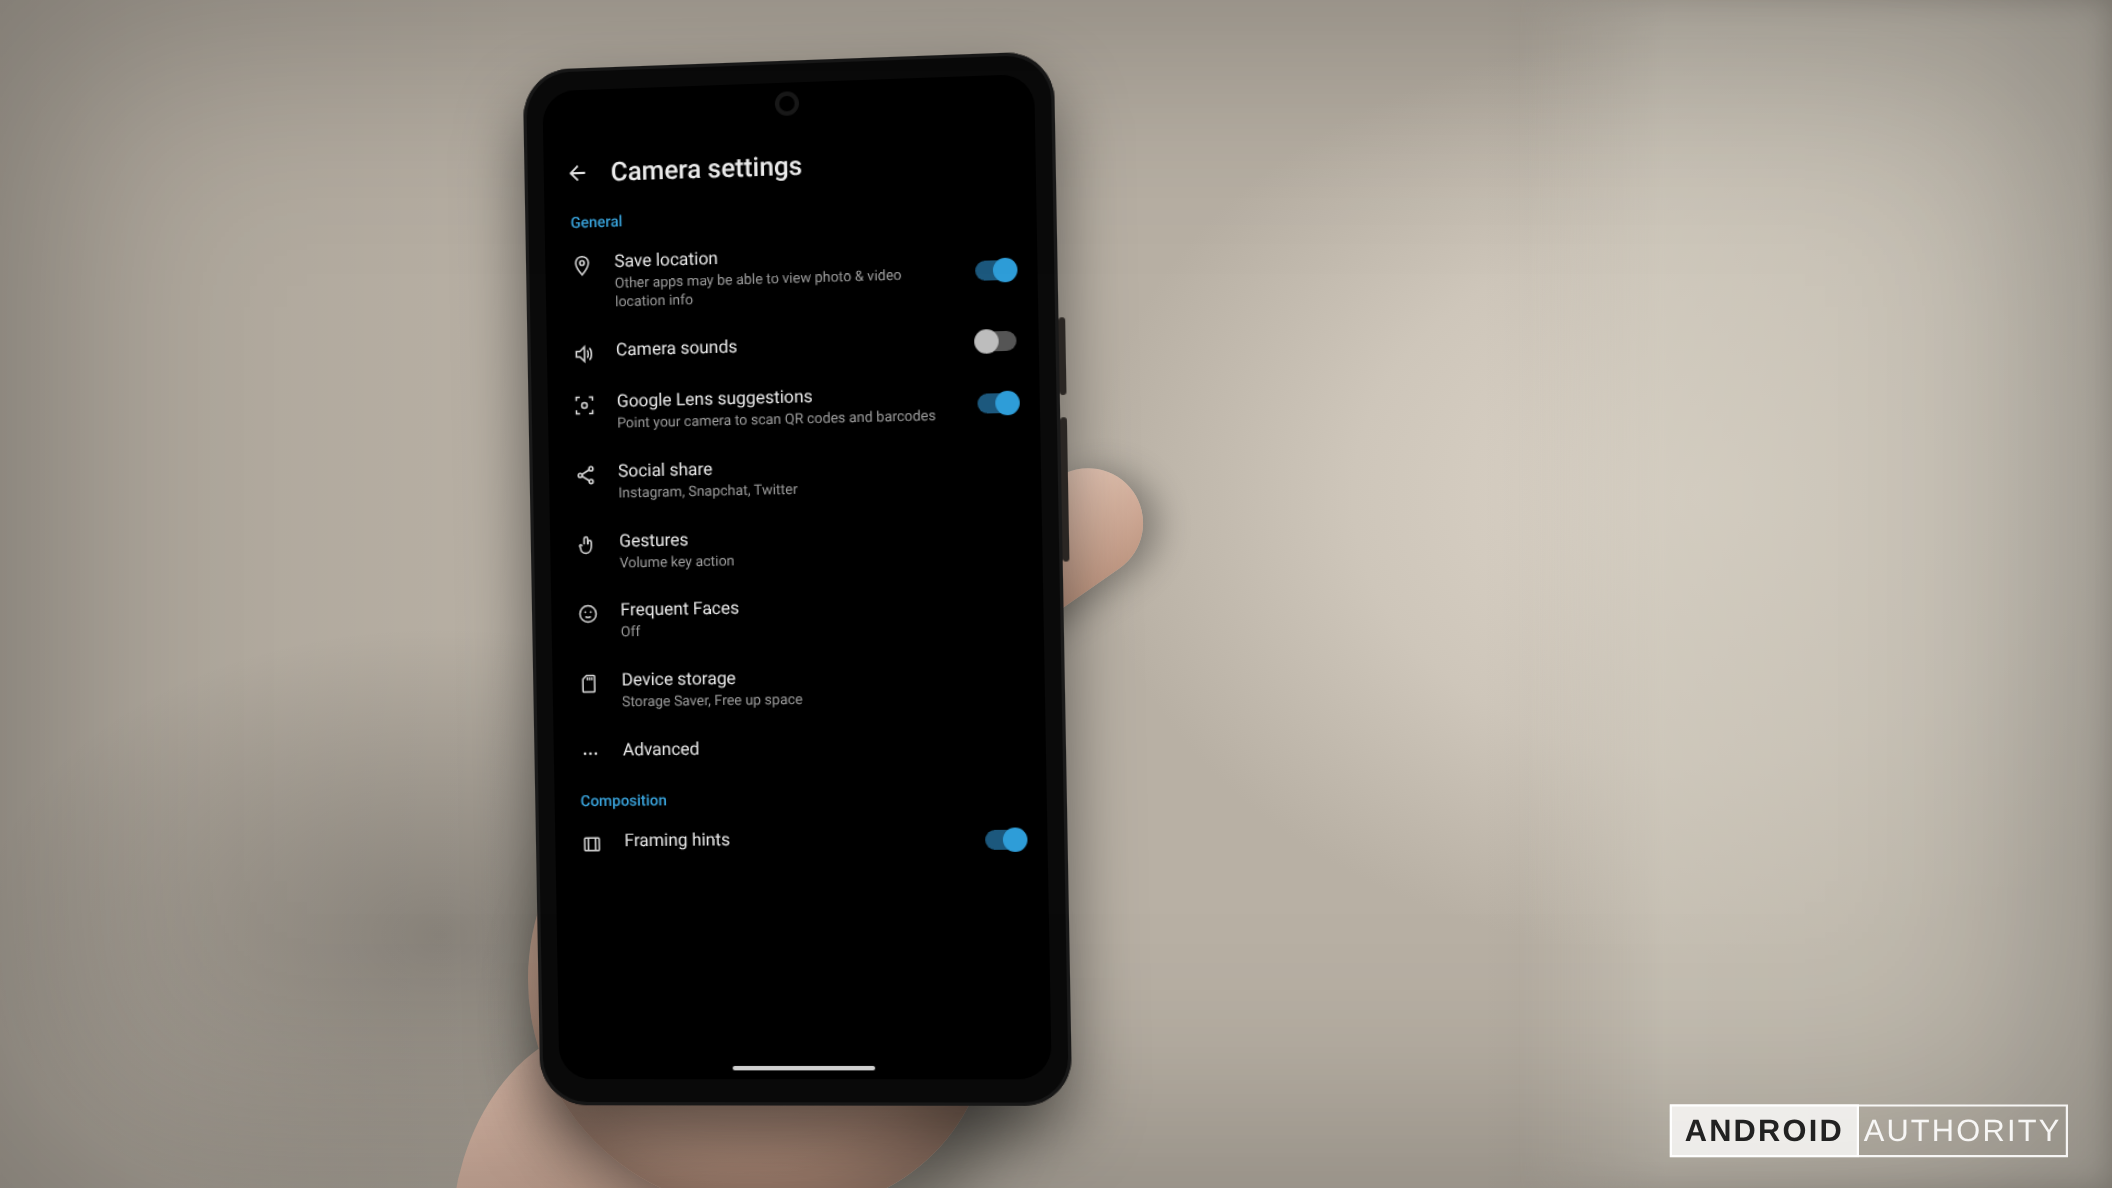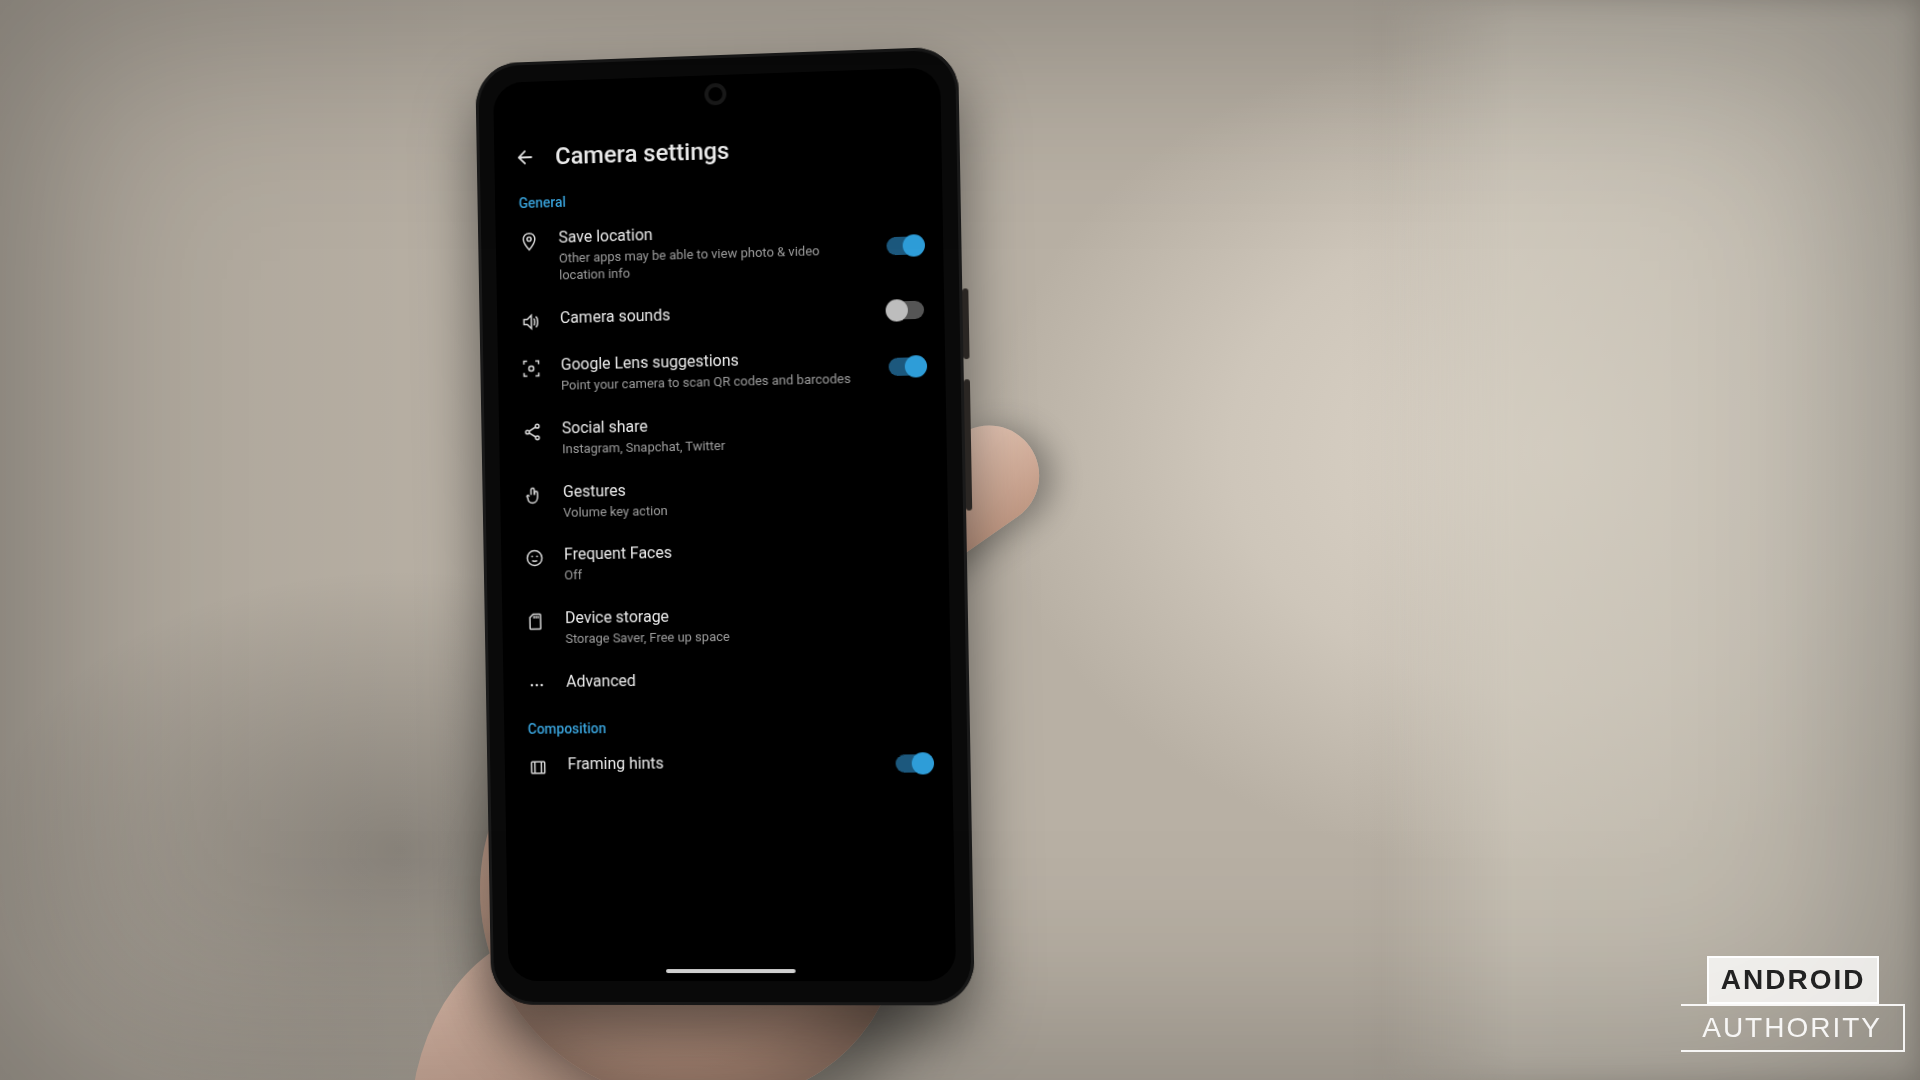--- a/index.html
+++ b/index.html
@@ -118,32 +118,31 @@
   }
   .toggle .knob{
     position:absolute;top:-2px;left:-2px;width:22px;height:22px;border-radius:50%;
     background:#bdbdbd;transition:none;
   }
   .toggle.on{background:#135a85;}
   .toggle.on .knob{left:16px;background:#1ea0e6;}
 
   
   .watermark{
-    position:absolute;right:15px;bottom:28px;
+    position:absolute;right:40px;bottom:28px;
     display:flex;align-items:center;gap:0;
     font-family:"Arial Narrow", Arial, sans-serif;
     letter-spacing:2px;
-    flex-direction:column;
   }
   .watermark .boxw{
     background:rgba(255,255,255,.78);color:#222;border:2px solid rgba(255,255,255,.9);
     padding:6px 12px;font-weight:700;font-size:28px;
   }
   .watermark .lightw{
-    color:rgba(255,255,255,.9);padding:6px 21px;font-weight:300;font-size:28px;
+    color:rgba(255,255,255,.9);padding:6px 4px;font-weight:300;font-size:28px;
     border:2px solid rgba(255,255,255,.9);border-left:none;
   }
 </style>
 </head>
 <body>
 
 <div class="scene">
   <div class="blinds"></div>
 
   <div class="hand">

